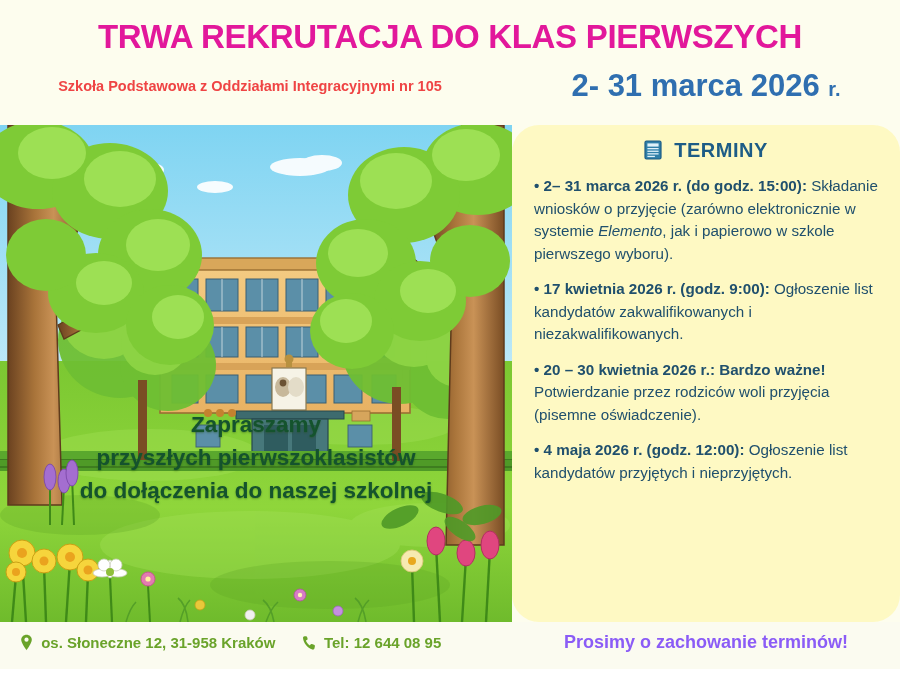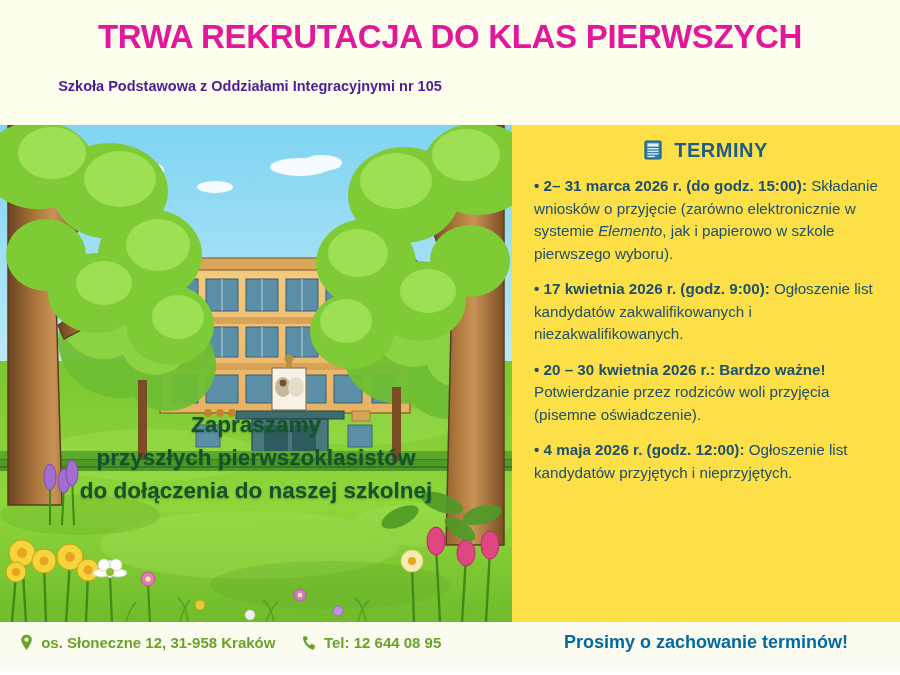--- a/index.html
+++ b/index.html
@@ -36,21 +36,21 @@
     font-size: 33px;
     letter-spacing: -0.3px;
     white-space: nowrap;
     font-family: "Liberation Sans", sans-serif;
   }
   #school-name {
     position: absolute;
     left: 10px; top: 76px;
     width: 480px;
     text-align: center;
-    color: #4c1d95;
+    color: #ef4444;
     font-weight: bold;
     font-size: 14.5px;
     line-height: 21px;
     font-family: "Liberation Sans", sans-serif;
   }
   #header-date {
     position: absolute;
     left: 512px; top: 68px;
     width: 388px;
     text-align: center;
@@ -88,21 +88,22 @@
     pointer-events: none;
   }
   #invite-text .line { display: block; white-space: nowrap; }
 
   
   #terms-panel {
     position: absolute;
     left: 512px; top: 125px;
     width: 388px;
     height: 497px;
-    background: #fde047;
+    background: #fef9c3;
+    border-radius: 27px;
   }
   #terms-header {
     position: absolute;
     left: 0; top: 14px;
     width: 388px;
     text-align: center;
     color: #1d5c86;
     font-weight: bold;
     font-size: 20px;
     letter-spacing: 0.5px;
@@ -148,35 +149,39 @@
     display: inline-block;
     vertical-align: -3px;
     margin-right: 4px;
   }
   #footer-contact .sep { display: inline-block; width: 18px; }
   #footer-note {
     position: absolute;
     left: 512px; top: 10px;
     width: 388px;
     text-align: center;
-    color: #0369a1;
+    color: #8b5cf6;
     font-weight: bold;
     font-size: 18px;
     white-space: nowrap;
   }
 </style>
 </head>
 <body>
 
 <div id="poster">
 
   <div id="header">
     <div id="main-title">TRWA REKRUTACJA DO KLAS PIERWSZYCH</div>
     <div id="school-name">
       <div>Szkoła Podstawowa z Oddziałami Integracyjnymi nr 105</div>
+    </div>
+    <div id="header-date">
+      <span>2- 31 marca 2026</span>
+      <span class="suffix">r.</span>
     </div>
   </div>
 
   <div id="illustration">
     <svg width="512" height="497" viewBox="0 0 512 497">
       <defs>
         <linearGradient id="skyGrad" x1="0" y1="0" x2="0" y2="1">
           <stop offset="0%" stop-color="#7fd4f2"></stop>
           <stop offset="100%" stop-color="#bfe9f8"></stop>
         </linearGradient>

